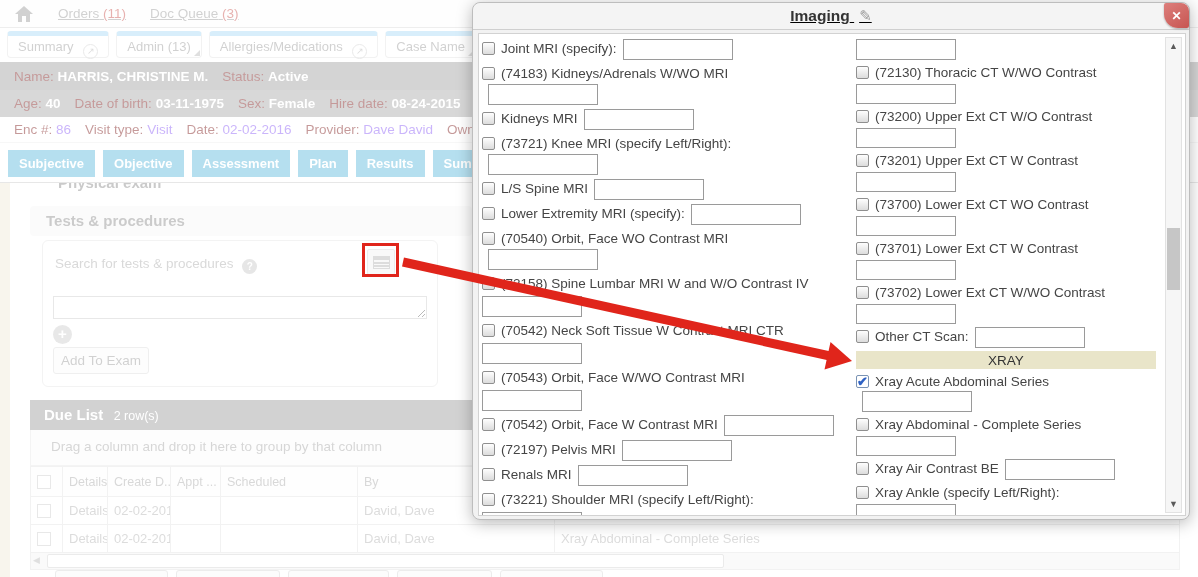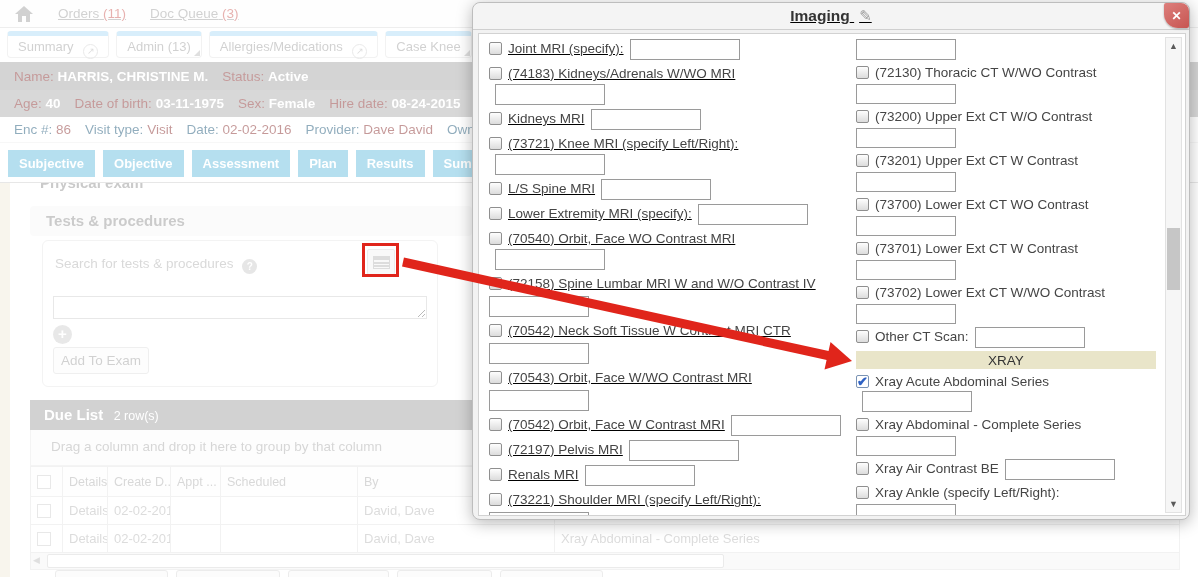--- a/index.html
+++ b/index.html
@@ -37,32 +37,32 @@
           border-left:6px solid transparent; border-bottom:6px solid #b9b9b9; }
 
   
   .pband { position:absolute; left:0; width:1198px; display:flex; align-items:center; font-size:13.5px; }
   .pband.r1 { top:62px; height:28px; background:#9f9f9f; }
   .pband.r2 { top:90px; height:27px; background:#a8a8a8; }
   .pband.r3 { top:117px; height:26px; background:#ffffff; border-bottom:1px solid #eee; }
   .pband .fld { margin-left:14px; white-space:nowrap; }
   .pband.r1 .lbl, .pband.r2 .lbl { color:#7f1d1d; }
   .pband.r1 .val, .pband.r2 .val { color:#fff; font-weight:bold; }
-  .pband.r3 .lbl { color:#0c4a6e; }
-  .pband.r3 .val { color:#7f1d1d; }
+  .pband.r3 .lbl { color:#7f1d1d; }
+  .pband.r3 .val { color:#8b5cf6; }
 
   
   .subtabs { position:absolute; left:0; top:143px; width:1198px; height:40px; background:#fff;
              border-bottom:1px solid #c9c9c9; }
   .stab { display:inline-block; margin:7px 0 0 8px; height:27px; background:#5bb8dc; color:#fff;
           font-weight:bold; font-size:13px; border-radius:0; padding:0 11px; line-height:27px; cursor:pointer; }
 
   
   .leftrail { position:absolute; left:0; top:183px; width:10px; height:394px; background:#efe8d8; }
-  .clipheading { position:absolute; left:40px; top:183px; width:200px; height:9px; overflow:hidden; }
+  .clipheading { position:absolute; left:58px; top:183px; width:200px; height:9px; overflow:hidden; }
   .clipheading span { display:block; margin-top:-9px; font-size:15px; font-weight:bold; color:#8a8a8a; }
   .tests-band { position:absolute; left:30px; top:206px; width:442px; height:30px; background:#f7f7f7;
                 border-radius:4px; line-height:30px; padding-left:16px; font-size:15px; font-weight:bold; color:#8c8c8c; }
   .card { position:absolute; left:42px; top:240px; width:396px; height:147px; background:#fff;
           border:1px solid #e4e4e4; border-radius:6px; }
   .search-row { position:absolute; left:12px; top:15px; font-size:13.5px; color:#ababab; }
   .qmark { display:inline-flex; width:15px; height:15px; border-radius:50%; background:#c7c7c7; color:#fff;
            font-size:10px; font-weight:bold; align-items:center; justify-content:center; margin-left:5px; vertical-align:-2px; }
   .list-btn { position:absolute; left:324px; top:8px; width:28px; height:26px; background:#f2f2f2;
               border:1px solid #d6d6d6; border-radius:2px; cursor:pointer; }
@@ -104,21 +104,21 @@
   .m-head { position:absolute; left:0; top:0; width:100%; height:27px; background:rgba(246,246,246,0.55);
             border-bottom:1px solid #cfcfcf; border-radius:8px 8px 0 0; text-align:center; line-height:26px;text-decoration:underline; }
   .m-title { font-size:15.5px; font-weight:bold; color:#333; }
   .m-pencil { color:#9a9a9a; font-size:15px; margin-left:5px; }
   .m-close { position:absolute; right:0; top:0; width:25px; height:25px; border:none; cursor:pointer;
              background:linear-gradient(145deg,#dd7f7c,#c75551); color:#fff; font-weight:bold; font-size:12px;
              border-radius:2px 8px 2px 14px; box-shadow:0 1px 2px rgba(0,0,0,.3); }
   .m-body { position:absolute; left:5px; top:30px; width:708px; height:483px; background:#fff;
             border:1px solid #d2d2d2; overflow:hidden; }
   .mcol { position:absolute; top:5px; }
-  .mcol.left { left:10px; width:360px;text-decoration:underline; }
+  .mcol.left { left:3px; width:360px; }
   .mcol.right { left:377px; width:302px; }
   .mitem { font-size:13.5px; color:#454545; margin-bottom:4px; line-height:20px; }
   .mcol.right .mitem { margin-bottom:3px; line-height:19px; }
   .cb { display:inline-block; width:13px; height:13px; border:1px solid #8f8f8f; border-radius:2px;
         background:linear-gradient(#fefefe,#dcdcdc); margin-right:6px; vertical-align:-2px; position:relative; cursor:pointer; }
   .mitem.checked .cb { background:#fff; border-color:#7a93b4; }
   .mitem.checked .cb::after { content:"\2714"; position:absolute; left:0px; top:-4px; color:#2f62c4; font-size:13px; font-weight:bold; }
   .inp { display:none; height:21px; border:1px solid #9a9a9a; background:#fff; vertical-align:middle; font-size:12px; padding:0 3px; }
   .mitem.inline .inp { display:inline-block; width:110px; margin-left:6px; }
   .mitem.below .inp { display:block; width:100px; margin-top:2px; }
@@ -182,21 +182,21 @@
     <span class="dtab popout">
           <span class="tlabel">Summary</span>
           <span class="pop">↗</span>
         </span><span class="dtab notch">
           <span class="tlabel">Admin (13)</span>
           
         </span><span class="dtab popout">
           <span class="tlabel">Allergies/Medications</span>
           <span class="pop">↗</span>
         </span><span class="dtab notch">
-          <span class="tlabel">Case Knee</span>
+          <span class="tlabel">Case Name</span>
           
         </span><span class="dtab">
           <span class="tlabel">Due List</span>
           
         </span></div>
 
     <div class="pband r1">
 
     <span class="fld">
           <span class="lbl">Name:</span>

